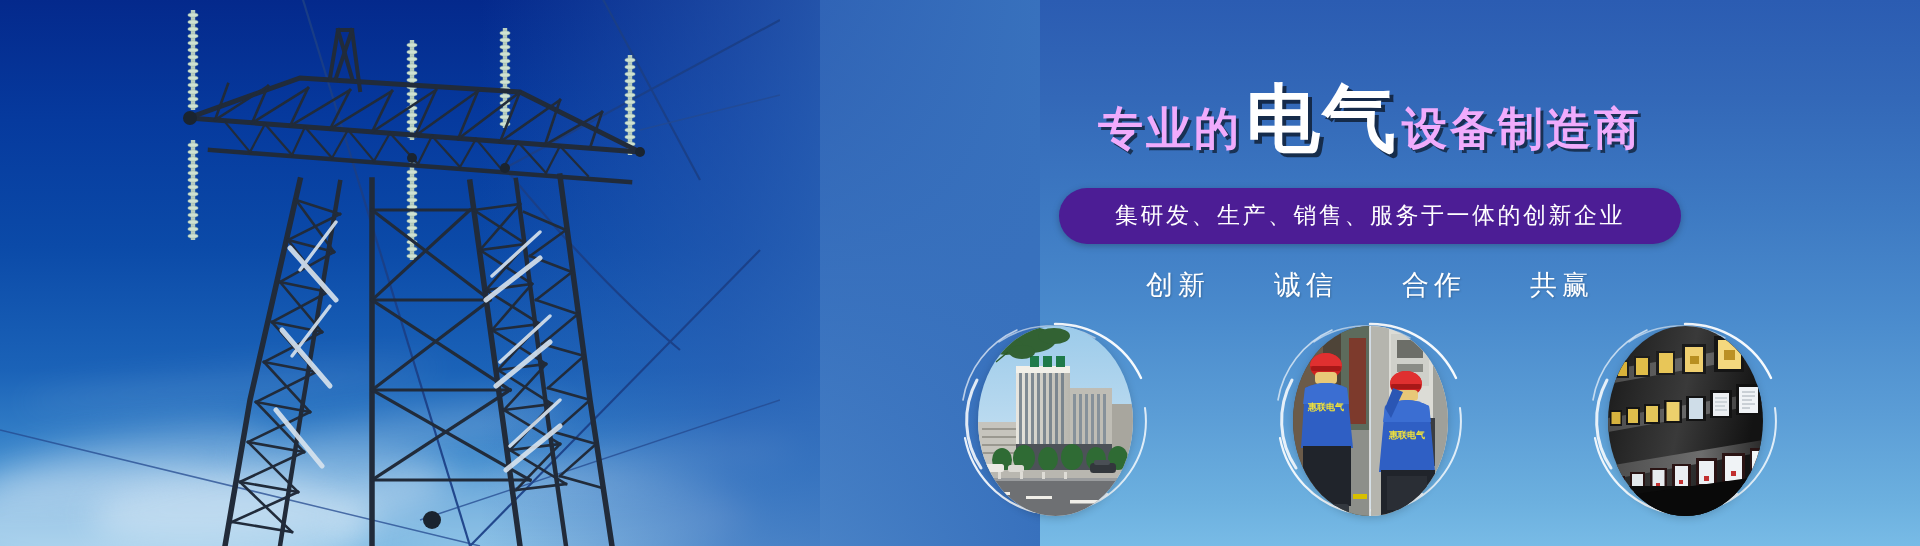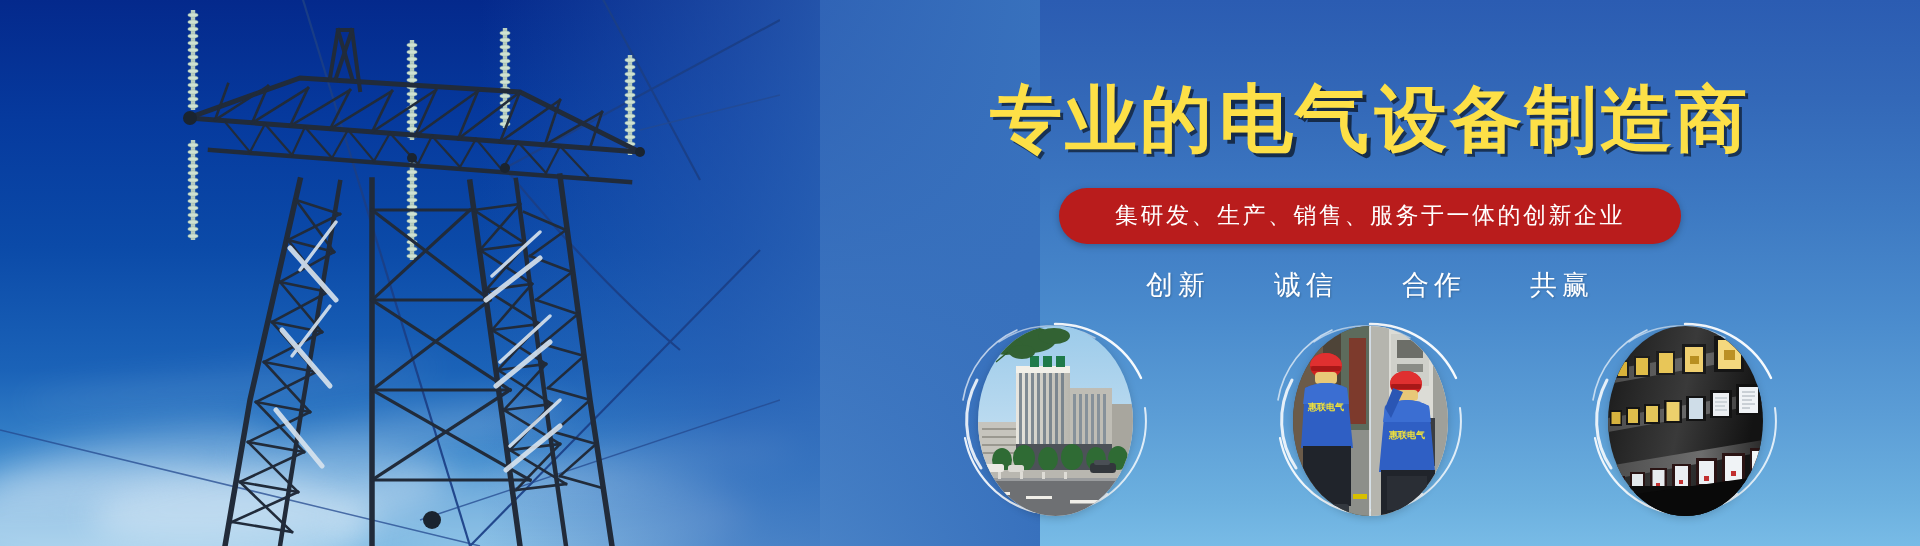--- a/index.html
+++ b/index.html
@@ -66,38 +66,38 @@
     position:absolute; left:820px; top:0; width:1100px; height:546px;
   }
 
   
   .headline{
     position:absolute; left:0; top:82px; width:100%;
     text-align:center; white-space:nowrap;
     line-height:1;
   }
   .hl-white{
-    font-size:72px; font-weight:bold; color:#fde047;
+    font-size:45px; font-weight:bold; color:#f0abfc;
     letter-spacing:3px;
     text-shadow:3px 3px 0 rgba(0,0,0,.55);
     vertical-align:baseline;
   }
   .hl-red{
-    font-size:74px; font-weight:bold; color:#fde047;
+    font-size:74px; font-weight:bold; color:#ffffff;
     letter-spacing:2px;
     text-shadow:4px 4px 0 rgba(0,0,0,.6);
     vertical-align:baseline;
     margin:12px 4px;
   }
 
   
   .pill-row{position:absolute;left:0;top:188px;width:100%;text-align:center;}
   .pill{
     display:inline-block;
-    background:#b91c1c;
+    background:#4c1d95;
     color:#ffffff;
     font-size:23px;
     letter-spacing:2.5px;
     padding:12px 56px 13px;
     border-radius:40px;
     box-shadow:0 2px 7px rgba(0,0,0,.25);
     white-space:nowrap;
   }
 
   

